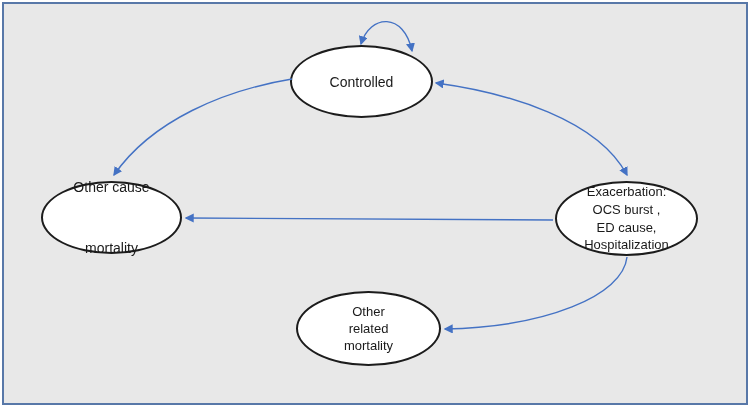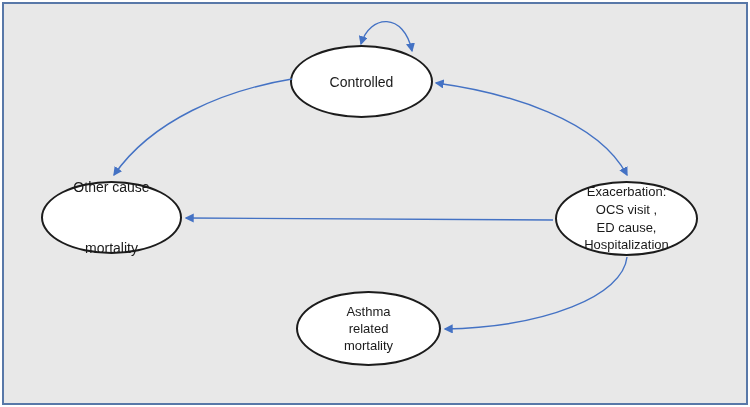--- a/index.html
+++ b/index.html
@@ -61,27 +61,27 @@
   <span class="line">Controlled</span>
 </div>
 
 <div class="node node-other">
   <span class="line">Other cause</span>
   <span class="line">mortality</span>
 </div>
 
 <div class="node node-exacerbation">
   <span class="line">Exacerbation:</span>
-  <span class="line">OCS visit ,</span>
+  <span class="line">OCS burst ,</span>
   <span class="line">ED cause,</span>
   <span class="line">Hospitalization</span>
 </div>
 
 <div class="node node-asthma">
-  <span class="line">Asthma</span>
+  <span class="line">Other</span>
   <span class="line">related</span>
   <span class="line">mortality</span>
 </div>
 
 <svg class="edges" viewBox="0 0 750 407" xmlns="http://www.w3.org/2000/svg">
   <defs>
     <marker id="arrow" viewBox="0 0 10 10" refX="8.5" refY="5" markerWidth="6.5" markerHeight="6.5" orient="auto-start-reverse">
       <path class="arrowhead" d="M 0 0 L 10 5 L 0 10 z"></path>
     </marker>
   </defs>

